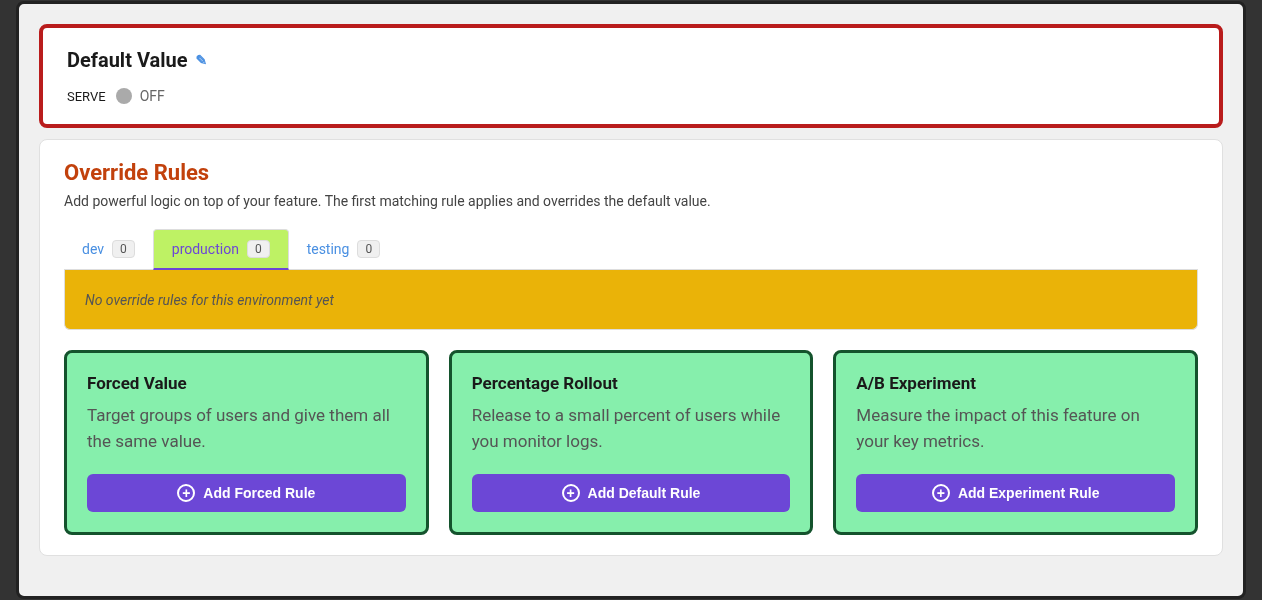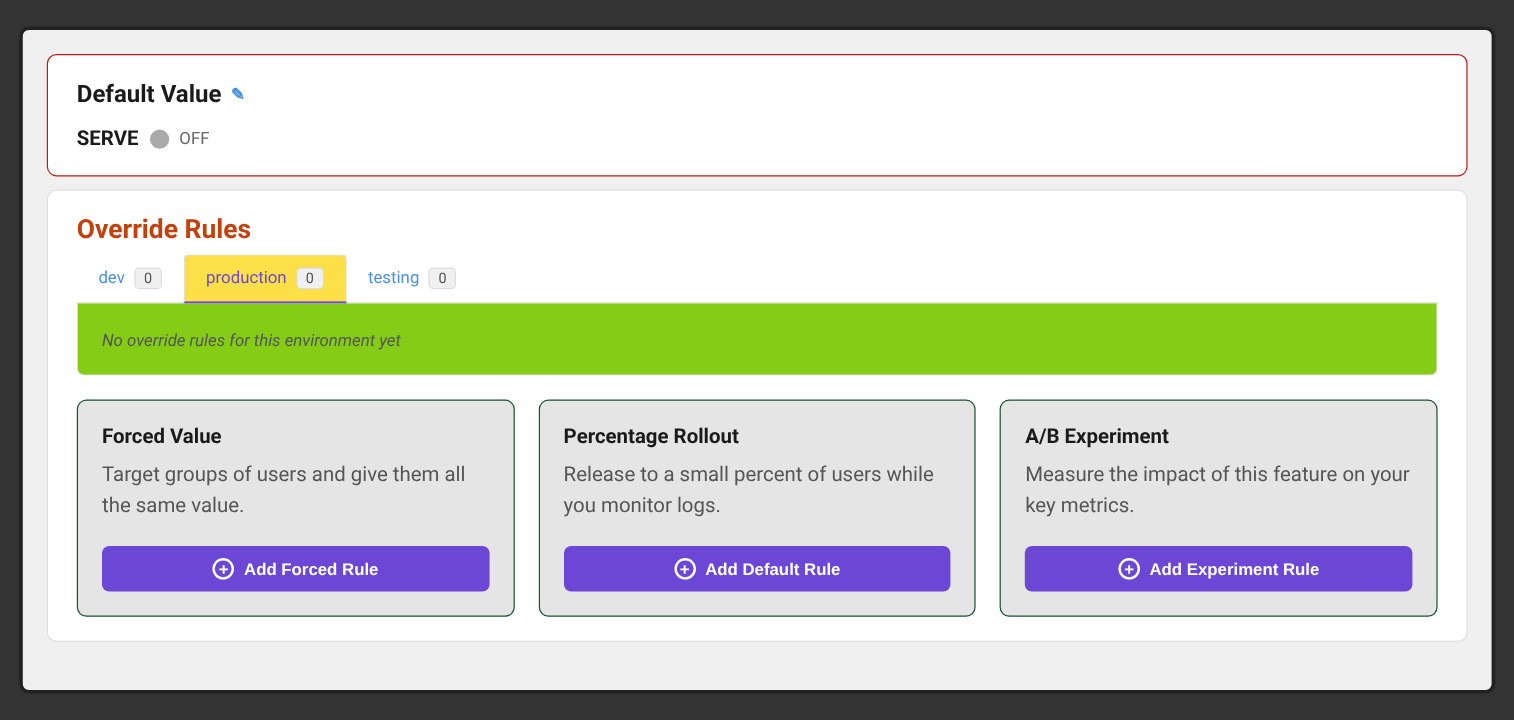--- a/index.html
+++ b/index.html
@@ -13,21 +13,21 @@
     }
     .outer-frame {
       width: 1230px;
       background: #f0f0f0;
       border: 3px solid #222;
       border-radius: 8px;
       padding: 20px;
     }
     .section {
       background: #fff;
-      border: 1px solid #b91c1c;
+      border: 4px solid #b91c1c;
       border-radius: 8px;
       padding: 20px 24px;
       margin-bottom: 11px;
     }
     .section-title {
       font-size: 20px;
       font-weight: 700;
       color: #1a1a1a;
       display: flex;
       align-items: center;
@@ -38,22 +38,22 @@
       color: #4a90e2;
       font-size: 14px;
       cursor: pointer;
     }
     .serve-row {
       display: flex;
       align-items: center;
       gap: 10px;
     }
     .serve-label {
-      font-weight: 700;
-      font-size: 17px;
+      font-weight: 400;
+      font-size: 13px;
       color: #1a1a1a;
     }
     .toggle-off {
       display: flex;
       align-items: center;
       gap: 8px;
       color: #666;
       font-size: 14px;
     }
     .toggle-circle {
@@ -87,21 +87,21 @@
       align-items: center;
       gap: 8px;
       color: #666;
       border-bottom: 2px solid transparent;
       margin-bottom: -1px;
       justify-content: space-between;
     }
     .tab.active {
       color: #6c47d6;
       border-bottom: 2px solid #6c47d6;
-      background: #fde047;
+      background: #bef264;
       border-left: 1px solid #ddd;
       border-right: 1px solid #ddd;
       border-top: 1px solid #ddd;
       border-radius: 4px 4px 0 0;
     }
     .tab.blue-text {
       color: #4a90e2;
     }
     .tab-badge {
       background: #f0f0f0;
@@ -109,38 +109,38 @@
       border-radius: 4px;
       padding: 1px 7px;
       font-size: 12px;
       color: #555;
     }
     .tab-content {
       border: 1px solid #ddd;
       border-top: none;
       border-radius: 0 0 6px 6px;
       padding: 20px;
-      background: #84cc16;
+      background: #eab308;
       margin-bottom: 20px;
     }
     .no-rules {
       font-style: italic;
       color: #555;
       font-size: 14px;
     }
     .cards-row {
       display: flex;
       gap: 20px;
     }
     .card {
       flex: 1;
-      border: 1px solid #14532d;
+      border: 3px solid #14532d;
       border-radius: 8px;
       padding: 20px;
-      background: #e5e5e5;
+      background: #86efac;
     }
     .card-title {
       font-size: 17px;
       font-weight: 700;
       color: #1a1a1a;
       margin-bottom: 10px;
     }
     .card-desc {
       font-size: 17px;
       color: #555;
@@ -197,20 +197,21 @@
       <span class="serve-label">SERVE</span>
       <div class="toggle-off">
         <span class="toggle-circle"></span>
         <span>OFF</span>
       </div>
     </div>
   </div>
 
   <div class="override-section">
     <div class="override-title">Override Rules</div>
+    <div class="override-desc">Add powerful logic on top of your feature. The first matching rule applies and overrides the default value.</div>
 
     <div class="tabs">
       <div class="tab blue-text">
         <span>dev</span>
         <span class="tab-badge">0</span>
       </div>
       <div class="tab active">
         <span>production</span>
         <span class="tab-badge">0</span>
       </div>

